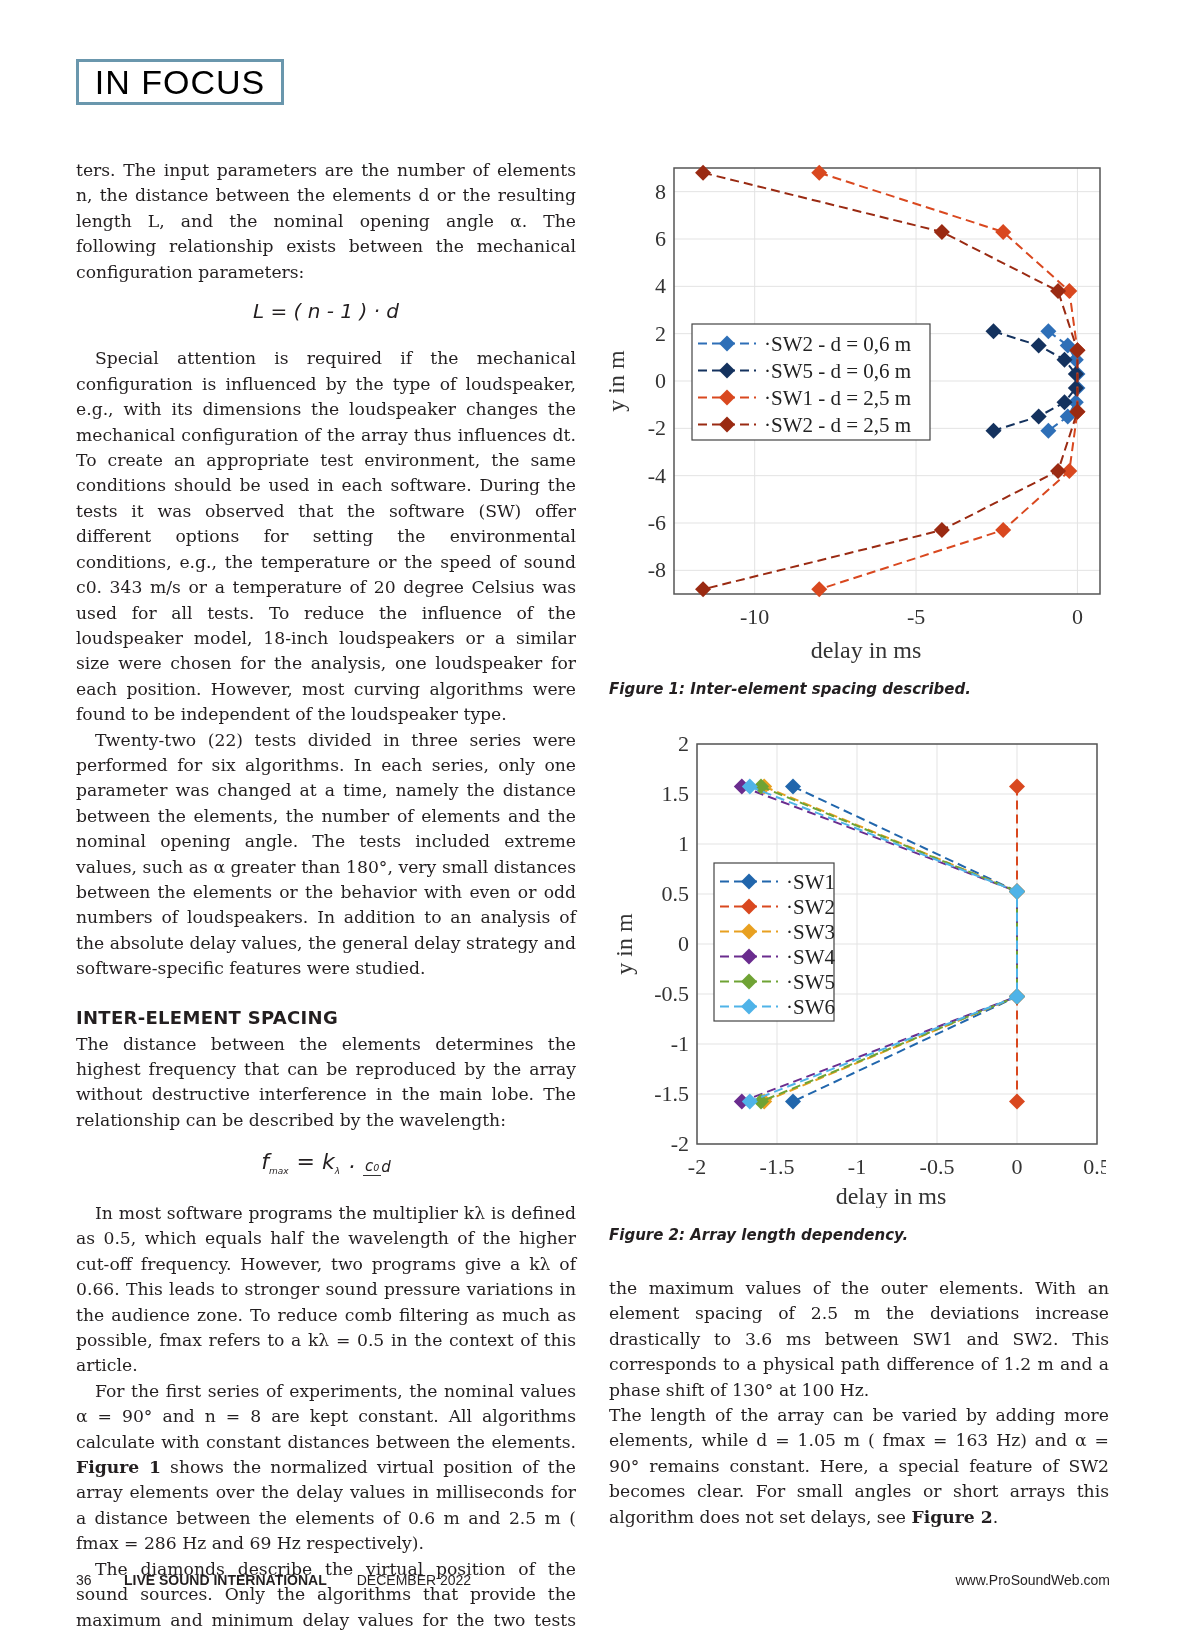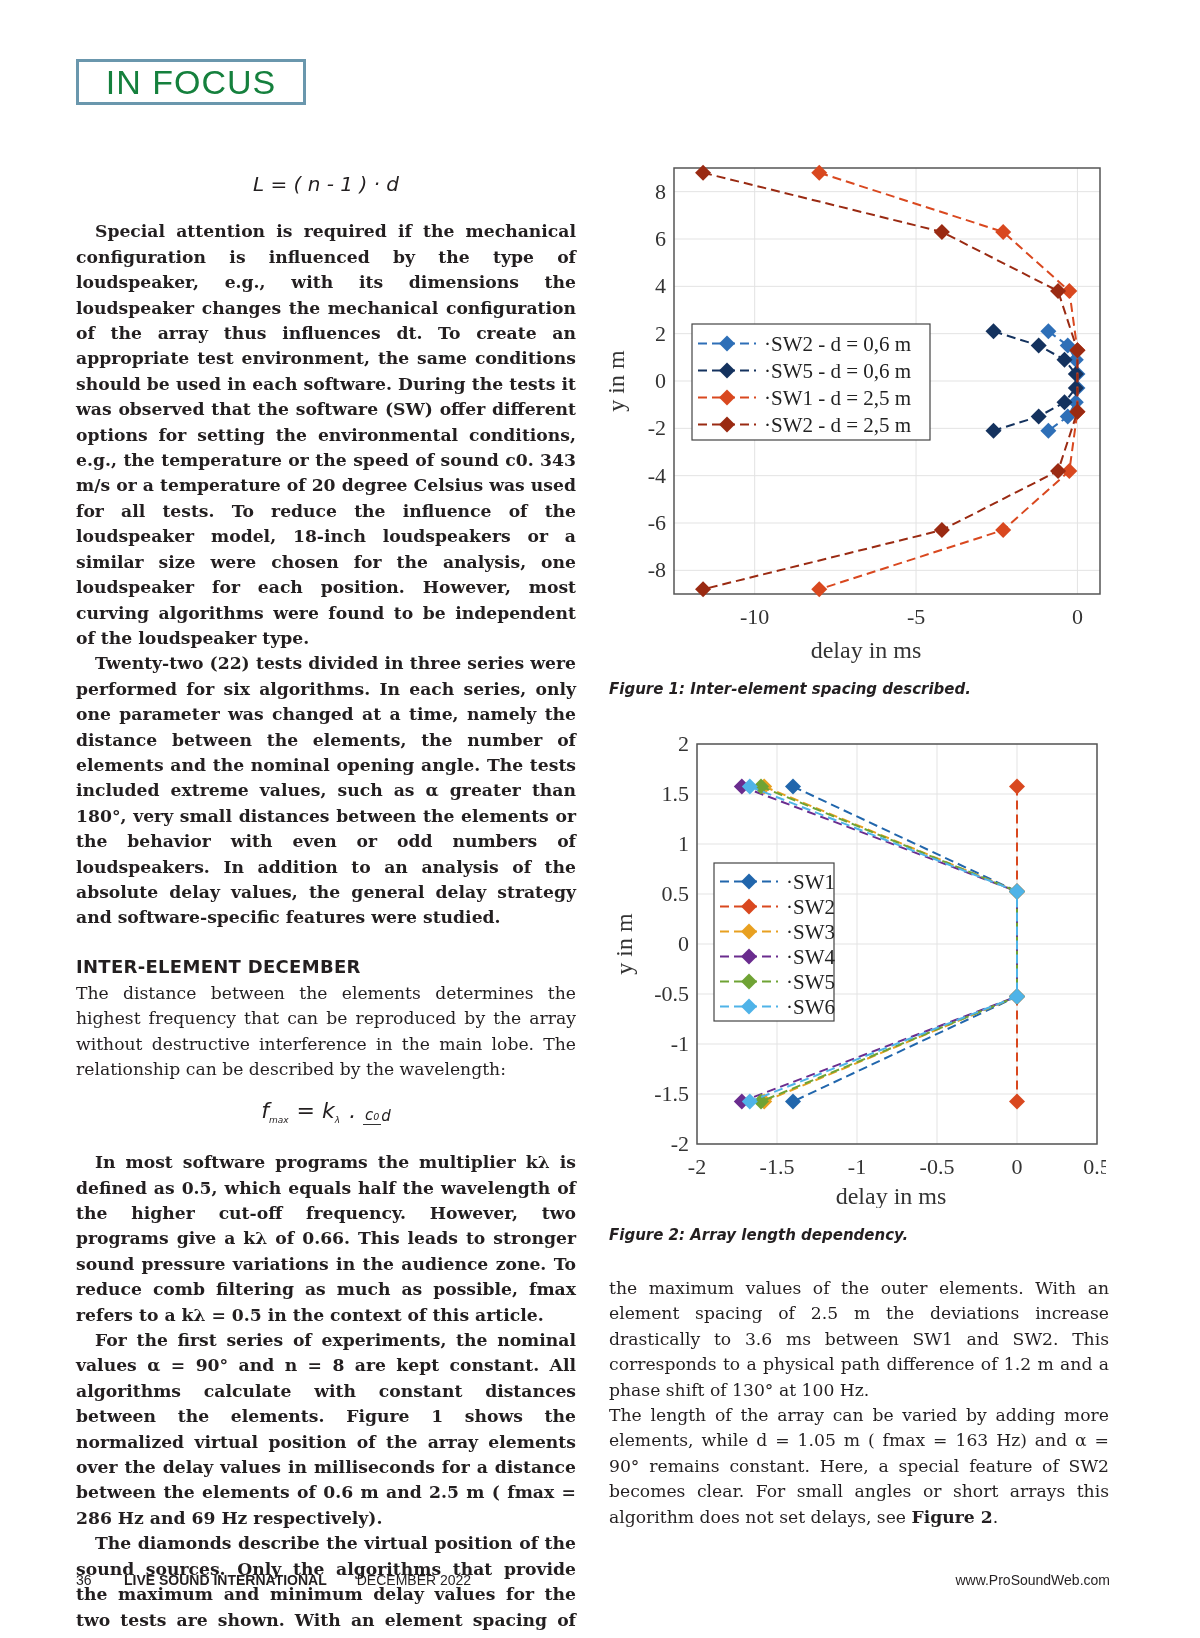--- a/index.html
+++ b/index.html
@@ -1,23 +1,23 @@
 <!DOCTYPE html>
 <html><head>
 <meta charset="utf-8">
 <style>
   html,body{margin:0;padding:0;background:#fff;}
   body{width:1200px;height:1638px;position:relative;overflow:hidden;color:#231f20;
        font-family:"DejaVu Serif","Liberation Serif",serif;}
-  .section-tag{position:absolute;left:76px;top:59px;width:230px;height:46px;border:3px solid #6a97ad;
+  .section-tag{position:absolute;left:76px;top:59px;width:208px;height:46px;border:3px solid #6a97ad;
        box-sizing:border-box;font-family:"Liberation Sans",sans-serif;font-size:34px;letter-spacing:1px;
-       display:flex;align-items:center;justify-content:center;color:#15803d;font-weight:300;}
+       display:flex;align-items:center;justify-content:center;color:#000000;font-weight:300;}
   .col{position:absolute;font-size:17.2px;line-height:25.4px;text-align:justify;}
   .col p{margin:0;}
-  .col p.ind{text-indent:19px;font-weight:bold;}
+  .col p.ind{text-indent:19px;}
   .left{left:76px;top:158px;width:500px;}
   .right{left:609px;top:1276px;width:500px;}
   .eq{text-align:center;font-family:"DejaVu Sans","Liberation Sans",sans-serif;font-style:italic;font-size:20px;margin:14px 0 22px 0;}
   .eq2{text-align:center;font-family:"DejaVu Sans",sans-serif;font-style:italic;font-size:22px;margin:16px 0 16px 0;display:flex;justify-content:center;align-items:center;gap:8px;}
   .frac{display:inline-flex;flex-direction:row;align-items:center;font-size:15px;line-height:17px;}
   .frac .num{border-bottom:1px solid #333;padding:0 2px;}
   h3{font-family:"DejaVu Sans","Liberation Sans",sans-serif;font-size:18px;font-weight:bold;margin:24px 0 2px 0;letter-spacing:0.3px;line-height:24px;}
   sub.s{font-size:9px;font-style:italic;}
   .fig-caption{position:absolute;font-family:"DejaVu Sans","Liberation Sans",sans-serif;font-style:italic;font-weight:bold;font-size:15px;}
   .footer{position:absolute;top:1572px;left:76px;width:1034px;font-family:"Liberation Sans","DejaVu Sans",sans-serif;font-size:14px;display:flex;align-items:center;}
@@ -25,24 +25,25 @@
   .footer .pub{font-weight:bold;margin-right:30px;}
   .footer .url{margin-left:auto;}
   svg text{font-family:"Liberation Serif","DejaVu Serif",serif;}
 </style>
 </head>
 <body>
 
 <div class="section-tag">IN FOCUS</div>
 
 <div class="col left">
+  <p>ters. The input parameters are the number of elements n, the distance between the elements d or the resulting length L, and the nominal opening angle α. The following relationship exists between the mechanical configuration parameters:</p>
   <div class="eq">L = ( n - 1 ) · d</div>
   <p class="ind">Special attention is required if the mechanical configuration is influenced by the type of loudspeaker, e.g., with its dimensions the loudspeaker changes the mechanical configuration of the array thus influences dt. To create an appropriate test environment, the same conditions should be used in each software. During the tests it was observed that the software (SW) offer different options for setting the environmental conditions, e.g., the temperature or the speed of sound c0. 343 m/s or a temperature of 20 degree Celsius was used for all tests. To reduce the influence of the loudspeaker model, 18-inch loudspeakers or a similar size were chosen for the analysis, one loudspeaker for each position. However, most curving algorithms were found to be independent of the loudspeaker type.</p>
   <p class="ind">Twenty-two (22) tests divided in three series were performed for six algorithms. In each series, only one parameter was changed at a time, namely the distance between the elements, the number of elements and the nominal opening angle. The tests included extreme values, such as α greater than 180°, very small distances between the elements or the behavior with even or odd numbers of loudspeakers. In addition to an analysis of the absolute delay values, the general delay strategy and software-specific features were studied.</p>
-  <h3>INTER-ELEMENT DECEMBER</h3>
+  <h3>INTER-ELEMENT SPACING</h3>
   <p>The distance between the elements determines the highest frequency that can be reproduced by the array without destructive interference in the main lobe. The relationship can be described by the wavelength:</p>
   <div class="eq2">
     <span><span>f</span><sub class="s">max</sub></span>
     <span><span>= k</span><sub class="s">λ</sub></span>
     <span>·</span>
     <span class="frac">
       <span class="num">c₀</span>
       <span>d</span>
     </span>
   </div>

